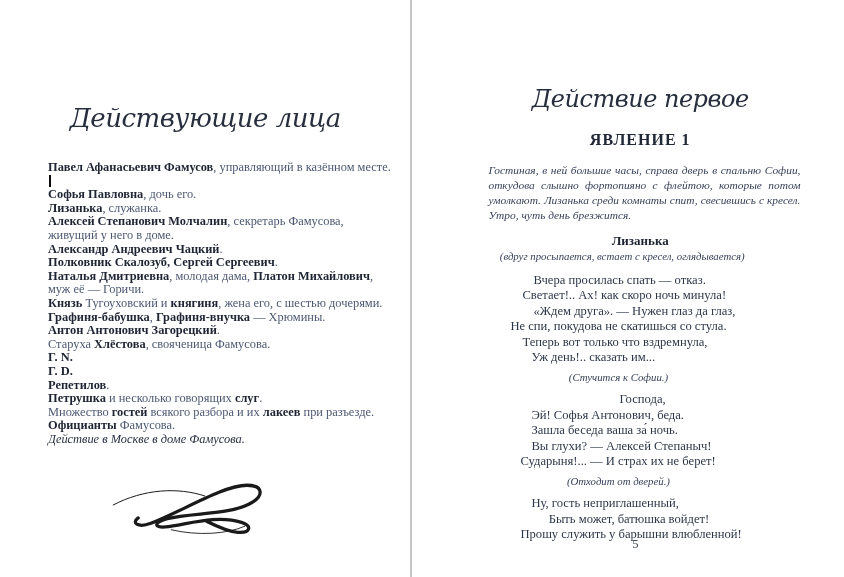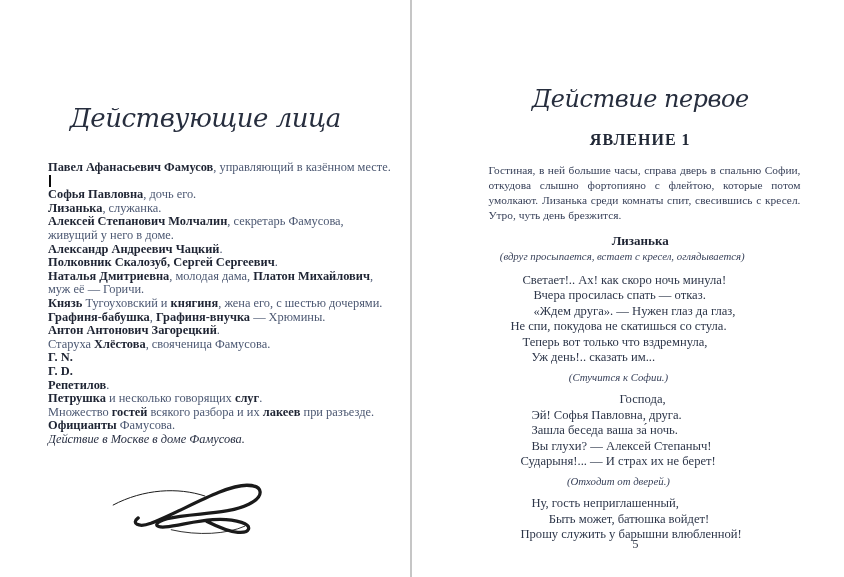--- a/index.html
+++ b/index.html
@@ -30,21 +30,21 @@
            vertical-align:-2px; margin-left:1px; }
 
   .flourish-wrap { text-align:center; margin:32px 44px 0 0; }
   .flourish-wrap svg { display:inline-block; }
 
   .scene-heading {
     margin-top:16px; text-align:center; font-size:16px; font-weight:700;
     letter-spacing:1px; color:#212836; line-height:20px; white-space:nowrap;
   }
   .stagedir {
-    margin:13px 0 0 18px; width:312px; font-size:11.4px;
+    margin:13px 0 0 18px; width:312px; font-style:italic; font-size:11.4px;
     line-height:15px; color:#39425a; text-align:justify;
   }
   .speaker { margin-top:10px; text-align:center; font-weight:700;
              font-size:13px; line-height:15px; color:#1e2433; }
   .speaker-cue { margin:1px 36px 0 0; text-align:center; font-style:italic;
                  font-size:10.8px; line-height:14px; color:#39425a; }
   .speech { margin:10px 0 0 40px; width:216px; font-size:12.6px;
             line-height:15.4px; color:#2e374a; }
   .verse-line { white-space:nowrap; }
   .stage-note { margin:5px 0 8px; text-align:center; font-style:italic;
@@ -91,31 +91,31 @@
   <div class="gutter"></div>
 
   <div class="page right">
     <div class="script-title">Действие первое</div>
     <div class="scene-heading">ЯВЛЕНИЕ 1</div>
     <div class="stagedir">Гостиная, в ней большие часы, справа дверь в спальню Софии, откудова слышно фортопияно с флейтою, которые потом умолкают. Лизанька среди комнаты спит, свесившись с кресел. Утро, чуть день брезжится.</div>
     <div class="speaker">Лизанька</div>
     <div class="speaker-cue">(вдруг просыпается, встает с кресел, оглядывается)</div>
     <div class="speech">
         <div class="verse">
+          <div class="verse-line" style="padding-left: 23px;">Вчера просилась спать — отказ.</div>
           <div class="verse-line" style="padding-left: 12px;">Светает!.. Ах! как скоро ночь минула!</div>
-          <div class="verse-line" style="padding-left: 23px;">Вчера просилась спать — отказ.</div>
           <div class="verse-line" style="padding-left: 23px;">«Ждем друга». — Нужен глаз да глаз,</div>
           <div class="verse-line" style="padding-left: 0px;">Не спи, покудова не скатишься со стула.</div>
           <div class="verse-line" style="padding-left: 12px;">Теперь вот только что вздремнула,</div>
           <div class="verse-line" style="padding-left: 21px;">Уж день!.. сказать им...</div>
         </div>
         <div class="stage-note">(Стучится к Софии.)</div>
         <div class="verse">
           <div class="verse-line" style="padding-left: 109px;">Господа,</div>
-          <div class="verse-line" style="padding-left: 21px;">Эй! Софья Павловна, друга.</div>
+          <div class="verse-line" style="padding-left: 21px;">Эй! Софья Антонович, беда.</div>
           <div class="verse-line" style="padding-left: 21px;">Зашла беседа ваша за́ ночь.</div>
           <div class="verse-line" style="padding-left: 21px;">Вы глухи? — Алексей Степаныч!</div>
           <div class="verse-line" style="padding-left: 10px;">Сударыня!... — И страх их не берет!</div>
         </div>
         <div class="stage-note">(Отходит от дверей.)</div>
         <div class="verse">
           <div class="verse-line" style="padding-left: 21px;">Ну, гость неприглашенный,</div>
           <div class="verse-line" style="padding-left: 21px; text-align: center;">Быть может, батюшка войдет!</div>
           <div class="verse-line" style="padding-left: 10px;">Прошу служить у барышни влюбленной!</div>
         </div>

